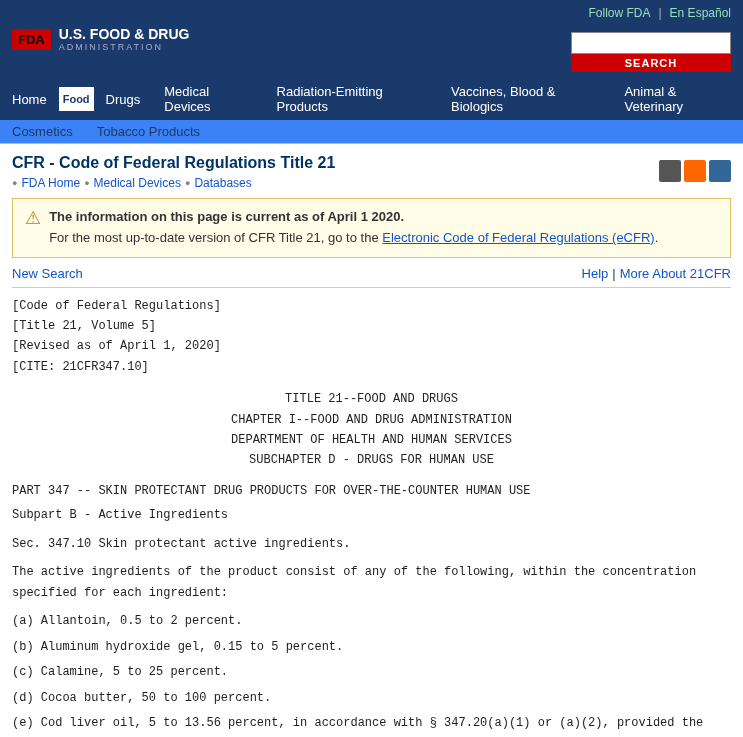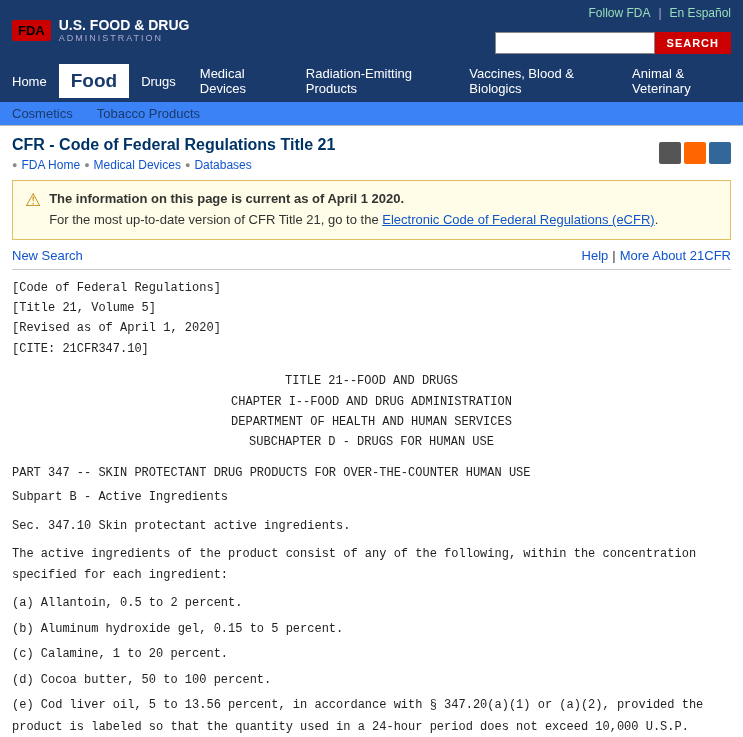--- a/index.html
+++ b/index.html
@@ -15,30 +15,30 @@
       <div style="color:#fff;font-size:14px;font-weight:bold;">U.S. FOOD &amp; DRUG</div>
       <div style="color:#aac;font-size:9px;letter-spacing:2px;">ADMINISTRATION</div>
     </div>
   </div>
   <div style="display:flex;flex-direction:column;align-items:flex-end;gap:12px;">
     <div style="display:flex;gap:8px;font-size:12px;">
       <a href="#" style="color:#9db;text-decoration:none;">Follow FDA</a>
       <span style="color:#aac;">|</span>
       <a href="#" style="color:#9db;text-decoration:none;">En Español</a>
     </div>
-    <div style="display:flex;">
+    <div style="display:flex;flex-direction:column;">
       <input type="text" style="padding: 3px 6px; font-size: 12px; border: 1px solid rgb(136, 136, 136); width: 160px;" placeholder="">
       <button style="background:#c00;color:#fff;border:none;padding:3px 12px;font-size:11px;font-weight:bold;cursor:pointer;letter-spacing:1px;">SEARCH</button>
     </div>
   </div>
 </div>
 
 <div style="background:#1a3a6b;display:flex;align-items:center;">
   <a href="#" style="color:#fff;text-decoration:none;padding:6px 12px;font-size:13px;">Home</a>
-  <a href="#" style="background:#fff;color:#1a3a6b;text-decoration:none;padding:6px 12px;font-size:19px;font-weight:bold;">Food</a>
+  <a href="#" style="background:#fff;color:#1a3a6b;text-decoration:none;padding:6px 4px;font-size:11px;font-weight:bold;">Food</a>
   <a href="#" style="color:#fff;text-decoration:none;padding:6px 12px;font-size:13px;">Drugs</a>
   <a href="#" style="color:#fff;text-decoration:none;padding:6px 12px;font-size:13px;">Medical Devices</a>
   <a href="#" style="color:#fff;text-decoration:none;padding:6px 12px;font-size:13px;">Radiation-Emitting Products</a>
   <a href="#" style="color:#fff;text-decoration:none;padding:6px 12px;font-size:13px;">Vaccines, Blood &amp; Biologics</a>
   <a href="#" style="color:#fff;text-decoration:none;padding:6px 12px;font-size:13px;">Animal &amp; Veterinary</a>
 </div>
 
 <div style="background:#3b82f6;display:flex;align-items:center;border-bottom:1px solid #bbb;">
   <a href="#" style="color:#1a3a6b;text-decoration:none;padding:4px 12px;font-size:13px;">Cosmetics</a>
   <a href="#" style="color:#1a3a6b;text-decoration:none;padding:4px 12px;font-size:13px;">Tobacco Products</a>
@@ -102,19 +102,19 @@
     </div>
 
     <div style="font-family:'Courier New',monospace;font-size:12px;line-height:1.7;color:#222;margin-bottom:4px;">PART 347 -- SKIN PROTECTANT DRUG PRODUCTS FOR OVER-THE-COUNTER HUMAN USE</div>
     <div style="font-family:'Courier New',monospace;font-size:12px;line-height:1.7;color:#222;margin-bottom:8px;">Subpart B - Active Ingredients</div>
     <div style="font-family:'Courier New',monospace;font-size:12px;line-height:1.7;color:#222;margin-bottom:8px;">Sec. 347.10 Skin protectant active ingredients.</div>
 
     <div style="font-family:'Courier New',monospace;font-size:12px;line-height:1.8;color:#222;">
       <div style="margin-bottom:6px;">The active ingredients of the product consist of any of the following, within the concentration specified for each ingredient:</div>
       <div style="margin-bottom:4px;">(a) Allantoin, 0.5 to 2 percent.</div>
       <div style="margin-bottom:4px;">(b) Aluminum hydroxide gel, 0.15 to 5 percent.</div>
-      <div style="margin-bottom:4px;">(c) Calamine, 1 to 20 percent.</div>
+      <div style="margin-bottom:4px;">(c) Calamine, 5 to 25 percent.</div>
       <div style="margin-bottom:4px;">(d) Cocoa butter, 50 to 100 percent.</div>
       <div style="margin-bottom:4px;">(e) Cod liver oil, 5 to 13.56 percent, in accordance with § 347.20(a)(1) or (a)(2), provided the product is labeled so that the quantity used in a 24-hour period does not exceed 10,000 U.S.P. Units vitamin A and 400 U.S.P. Units cholecalciferol.</div>
 
     </div>
   </div>
 </div>
 
 </body></html>

